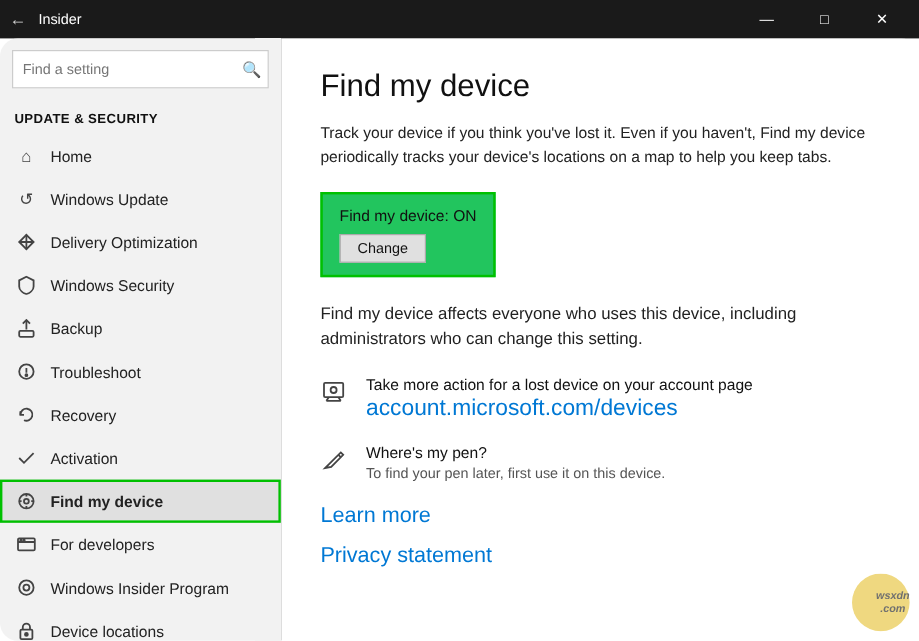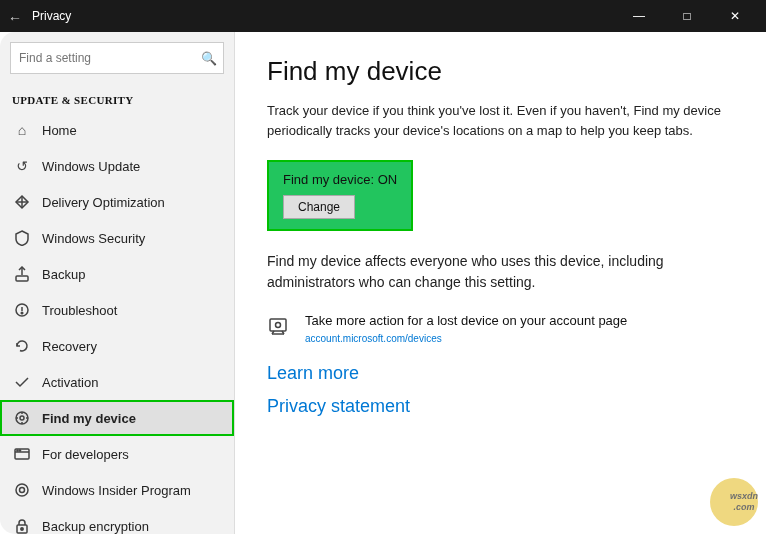--- a/index.html
+++ b/index.html
@@ -91,21 +91,20 @@
       font-size: 13px;
     }
 
     .section-header {
       padding: 12px 12px 6px 12px;
       font-size: 11px;
       font-weight: 700;
       color: #111;
       text-transform: uppercase;
       letter-spacing: 0.03em;
-      font-family: Liberation Serif, serif;
     }
 
     .nav-item {
       display: flex;
       align-items: center;
       padding: 8px 12px;
       cursor: pointer;
       color: #222;
       font-size: 13px;
       min-height: 36px;
@@ -198,21 +197,21 @@
       font-size: 18px;
       color: #444;
     }
     .info-content {}
     .info-title {
       font-size: 13px;
       color: #111;
       margin-bottom: 2px;
     }
     .info-link {
-      font-size: 10px;
+      font-size: 19px;
       color: #0078d4;
       text-decoration: none;
       cursor: pointer;
     }
     .info-sub {
       font-size: 12px;
       color: #555;
     }
 
     .link-item {
@@ -244,21 +243,21 @@
       color: #333;
       text-align: center;
       line-height: 1.2;
     }
   </style>
 </head>
 <body>
 
 <div class="titlebar">
   <span class="titlebar-back">←</span>
-  <span class="titlebar-title">Privacy</span>
+  <span class="titlebar-title">Insider</span>
   <div class="titlebar-controls">
     <div class="titlebar-btn">—</div>
     <div class="titlebar-btn">□</div>
     <div class="titlebar-btn close">✕</div>
   </div>
 </div>
 
 <div class="main-container">
 
   <div class="sidebar">
@@ -378,21 +377,21 @@
     </div>
 
     <div class="nav-item">
       <span class="nav-icon">
         <svg width="16" height="16" viewBox="0 0 16 16" fill="none" stroke="#444" stroke-width="1.5">
           <rect x="3" y="7" width="10" height="8" rx="1"></rect>
           <path d="M5 7 V5 A3 3 0 0 1 11 5 V7"></path>
           <circle cx="8" cy="11" r="1.2" fill="#444"></circle>
         </svg>
       </span>
-      <span>Backup encryption</span>
+      <span>Device locations</span>
     </div>
 
   </div>
 
   <div class="content">
 
     <h1 class="page-title">Find my device</h1>
 
     <p class="description">Track your device if you think you've lost it. Even if you haven't, Find my device periodically tracks your device's locations on a map to help you keep tabs.</p>
 
@@ -412,20 +411,32 @@
           <line x1="5" y1="19" x2="17" y2="19"></line>
           <circle cx="11" cy="10" r="2.5"></circle>
         </svg>
       </div>
       <div class="info-content">
         <div class="info-title">Take more action for a lost device on your account page</div>
         <a class="info-link">account.microsoft.com/devices</a>
       </div>
     </div>
 
+    <div class="info-section">
+      <div class="info-icon">
+        <svg width="22" height="22" viewBox="0 0 22 22" fill="none" stroke="#444" stroke-width="1.5">
+          <path d="M4 18 L7 15 L17 5 L19 7 L9 17 L4 18 Z"></path>
+          <line x1="15" y1="7" x2="17" y2="9"></line>
+        </svg>
+      </div>
+      <div class="info-content">
+        <div class="info-title">Where's my pen?</div>
+        <div class="info-sub">To find your pen later, first use it on this device.</div>
+      </div>
+    </div>
 
     <div style="margin-top: 16px;">
       <a class="link-item">Learn more</a>
       <a class="link-item">Privacy statement</a>
     </div>
 
   </div>
 
 </div>
 

